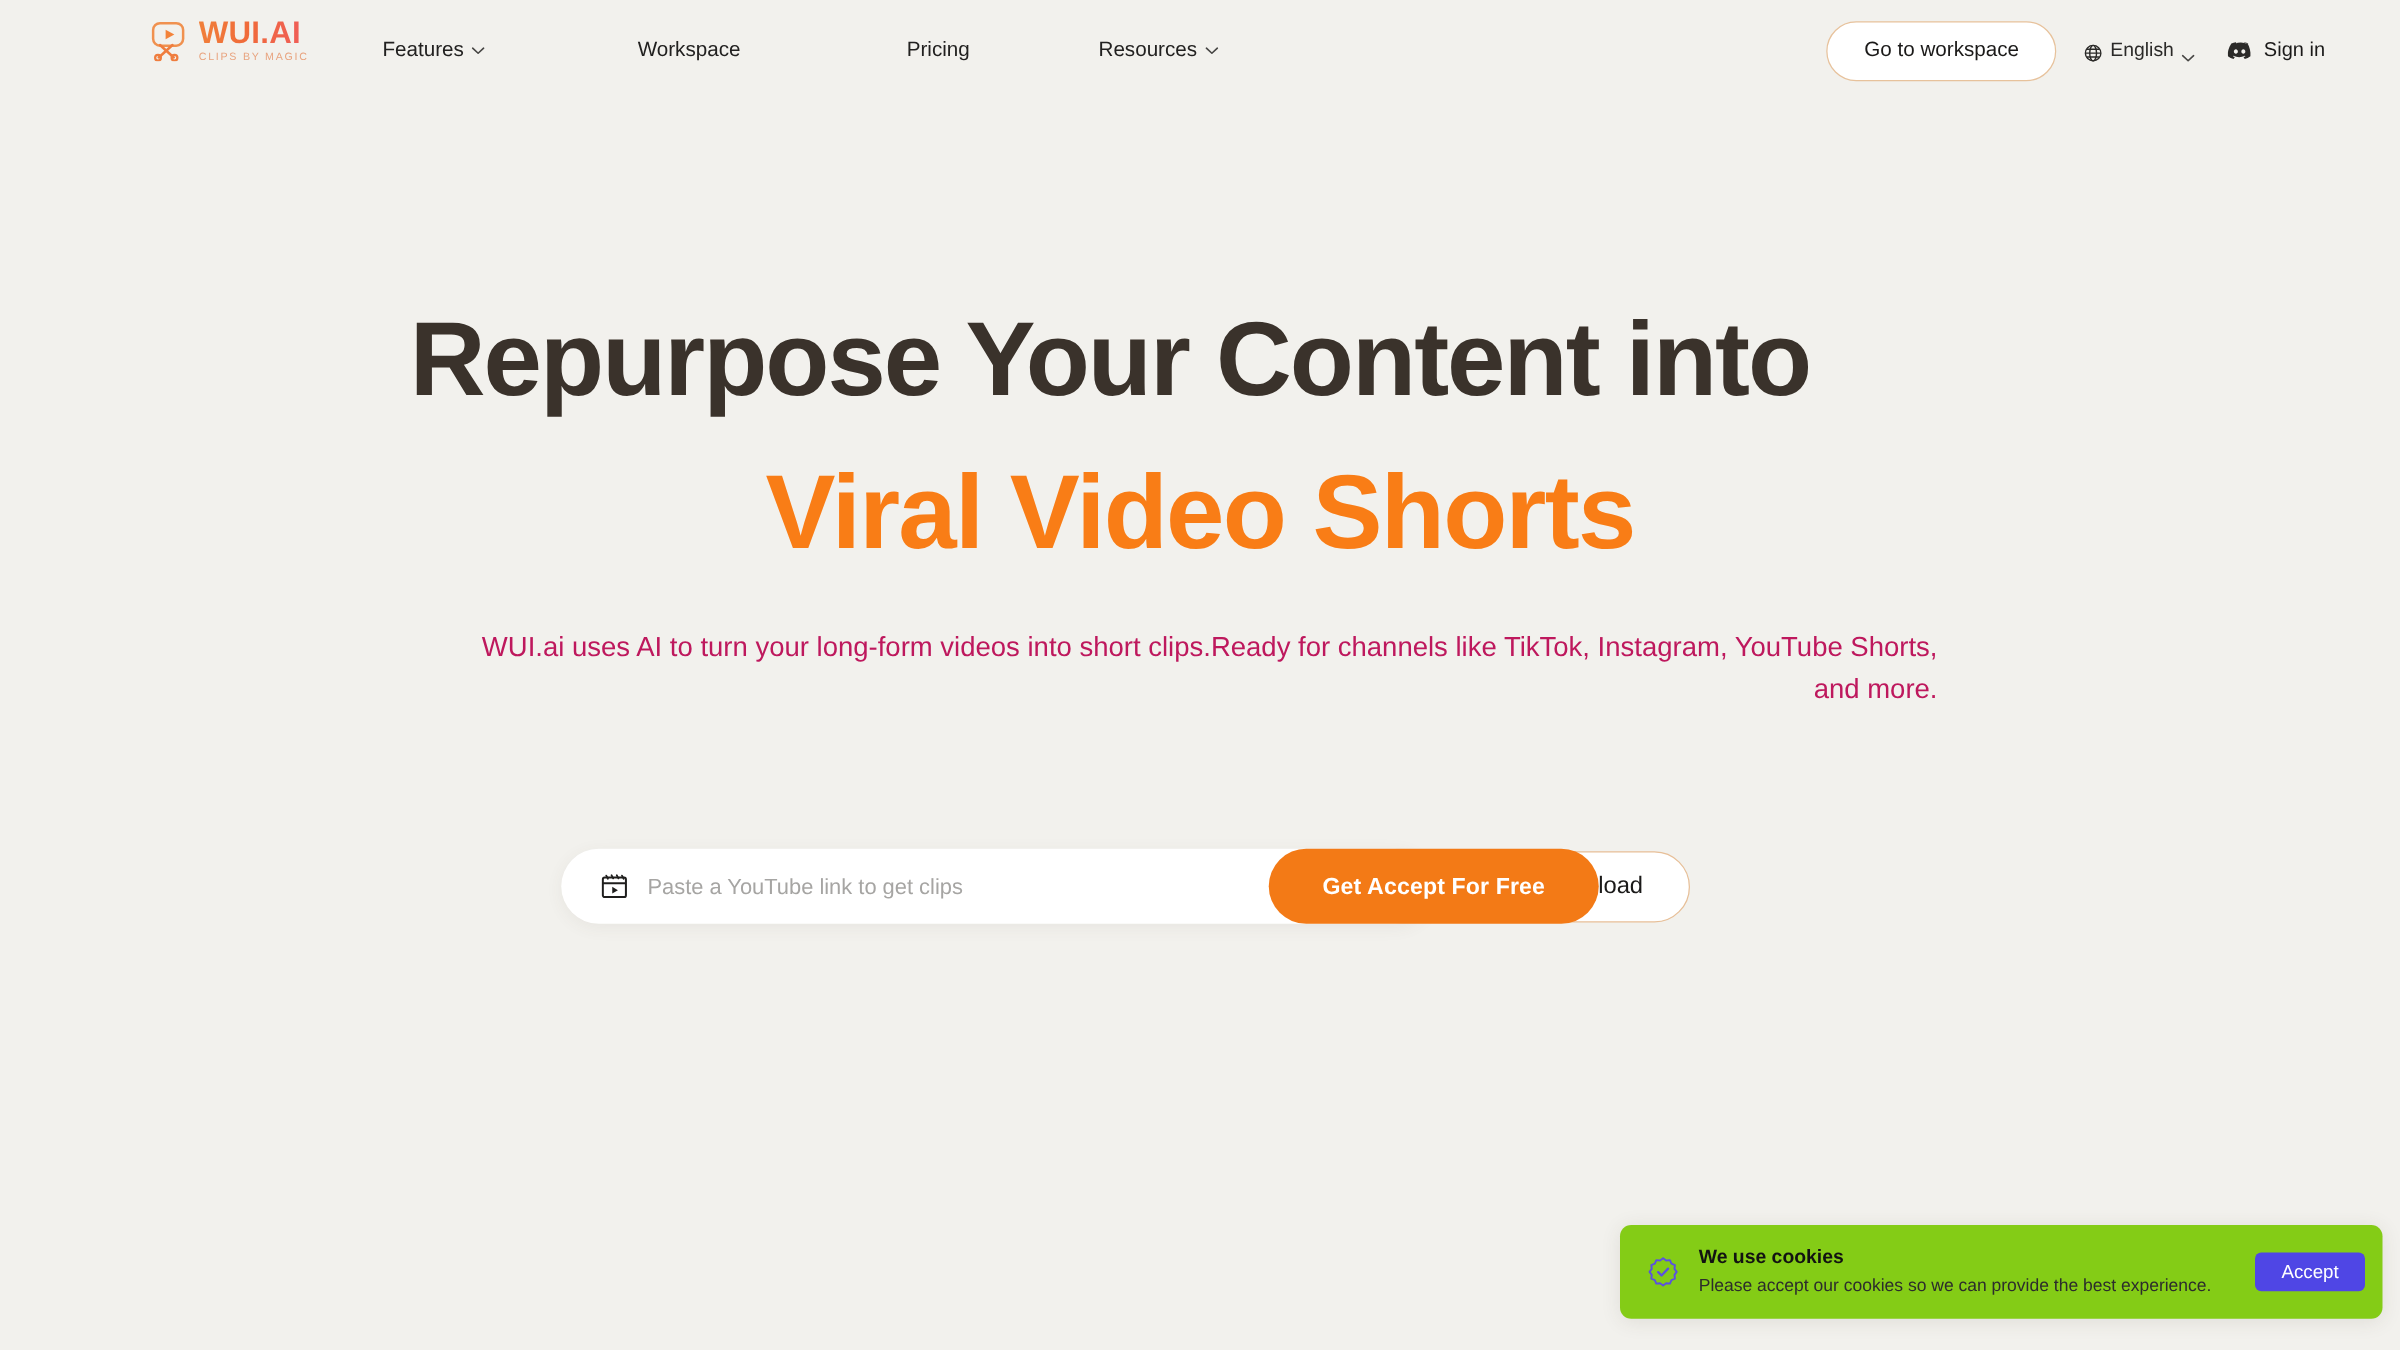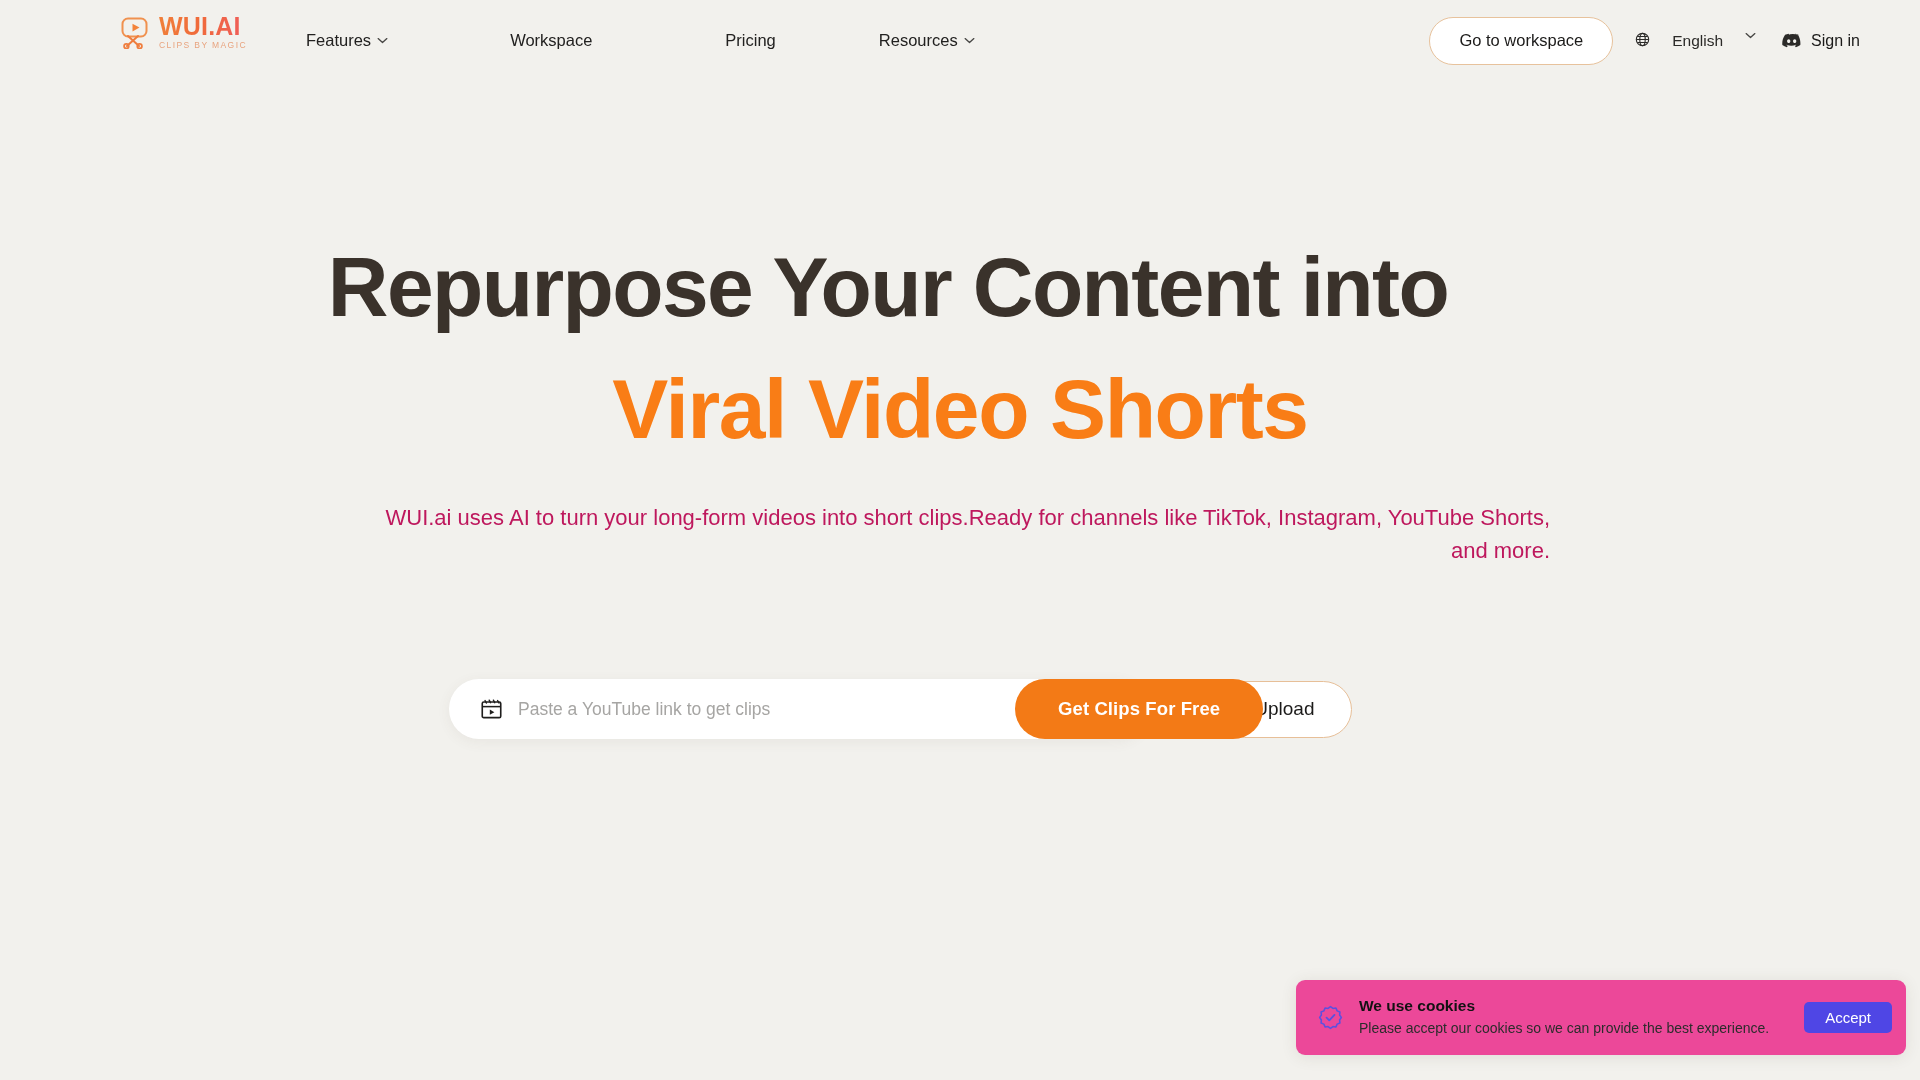--- a/index.html
+++ b/index.html
@@ -50,21 +50,21 @@
     display:flex; align-items:center; gap:0;
   }
   .btn-workspace {
     height:48px; padding:0 29px; border-radius:999px;
     border:1.3px solid #e7c29c; background:#ffffff;
     font-size:16.5px; color:#1b1a19; font-weight:500;
     display:flex; align-items:center; justify-content:center;
     cursor:pointer; white-space:nowrap;
   }
   .lang {
-    display:flex; align-items:flex-start; gap:22px; margin-left:22px;
+    display:flex; align-items:flex-end; gap:6px; margin-left:22px;
     font-size:15.5px; color:#2b2a28; cursor:pointer; white-space:nowrap;
   }
   .globe { width:15px; height:15px; display:block; }
   .signin {
     display:flex; align-items:center; gap:9px; margin-left:26px;
     font-size:16px; color:#1b1a19; cursor:pointer; white-space:nowrap;
   }
   .discord { width:20px; height:15px; display:block; }
 
   
@@ -123,21 +123,21 @@
     font-family:"Liberation Sans", sans-serif;
     font-size:19px; color:#1b1a19; font-weight:500;
     cursor:pointer; white-space:nowrap;
     display:flex; align-items:center; justify-content:center;
   }
 
   
   .cookie {
     position:absolute; left:1296px; top:980px;
     width:610px; height:75px;
-    background:#ec4899; border-radius:9px;
+    background:#84cc16; border-radius:9px;
     box-shadow:0 2px 16px rgba(70,60,40,.10);
     display:flex; align-items:center; padding:0 14px 0 22px; gap:16px;
   }
   .cookie-icon { width:25px; height:25px; flex:0 0 auto; display:block; }
   .cookie-text { flex:1 1 auto; min-width:0; }
   .cookie-title { font-size:15.5px; font-weight:bold; color:#121212; line-height:1.35; }
   .cookie-desc { font-size:14px; color:#2c2c2c; line-height:1.45; margin-top:1px; }
   .btn-accept {
     flex:0 0 auto; height:31px; padding:0 21px;
     border:0; border-radius:5px; background:#4f46e5; color:#ffffff;
@@ -248,21 +248,21 @@
       <div class="input-wrap">
         <span>
           <svg class="clapper" viewBox="0 0 22 21" fill="none" xmlns="http://www.w3.org/2000/svg">
             <rect x="1.3" y="3.2" width="19.4" height="16.4" rx="1.6" stroke="#1f1e1d" stroke-width="1.7"></rect>
             <path d="M1.3 8 H20.7" stroke="#1f1e1d" stroke-width="1.6"></path>
             <path d="M4.2 1.6 L5.6 4.2 M8.6 1.2 L10 3.9 M13 1.2 L14.4 3.9 M17.4 1.6 L18.8 4.2" stroke="#1f1e1d" stroke-width="1.5" stroke-linecap="round"></path>
             <path d="M9.2 11 L14 13.8 L9.2 16.6 Z" fill="#1f1e1d"></path>
           </svg>
         </span>
         <input class="url-input" type="text" placeholder="Paste a YouTube link to get clips" style="">
-        <button class="btn-get">Get Clips For Free</button>
+        <button class="btn-get">Get Accept For Free</button>
       </div>
 
       <span class="or">OR</span>
 
       <button class="btn-upload">Upload</button>
 
     </div>
   </section>
 
   <div class="cookie">

